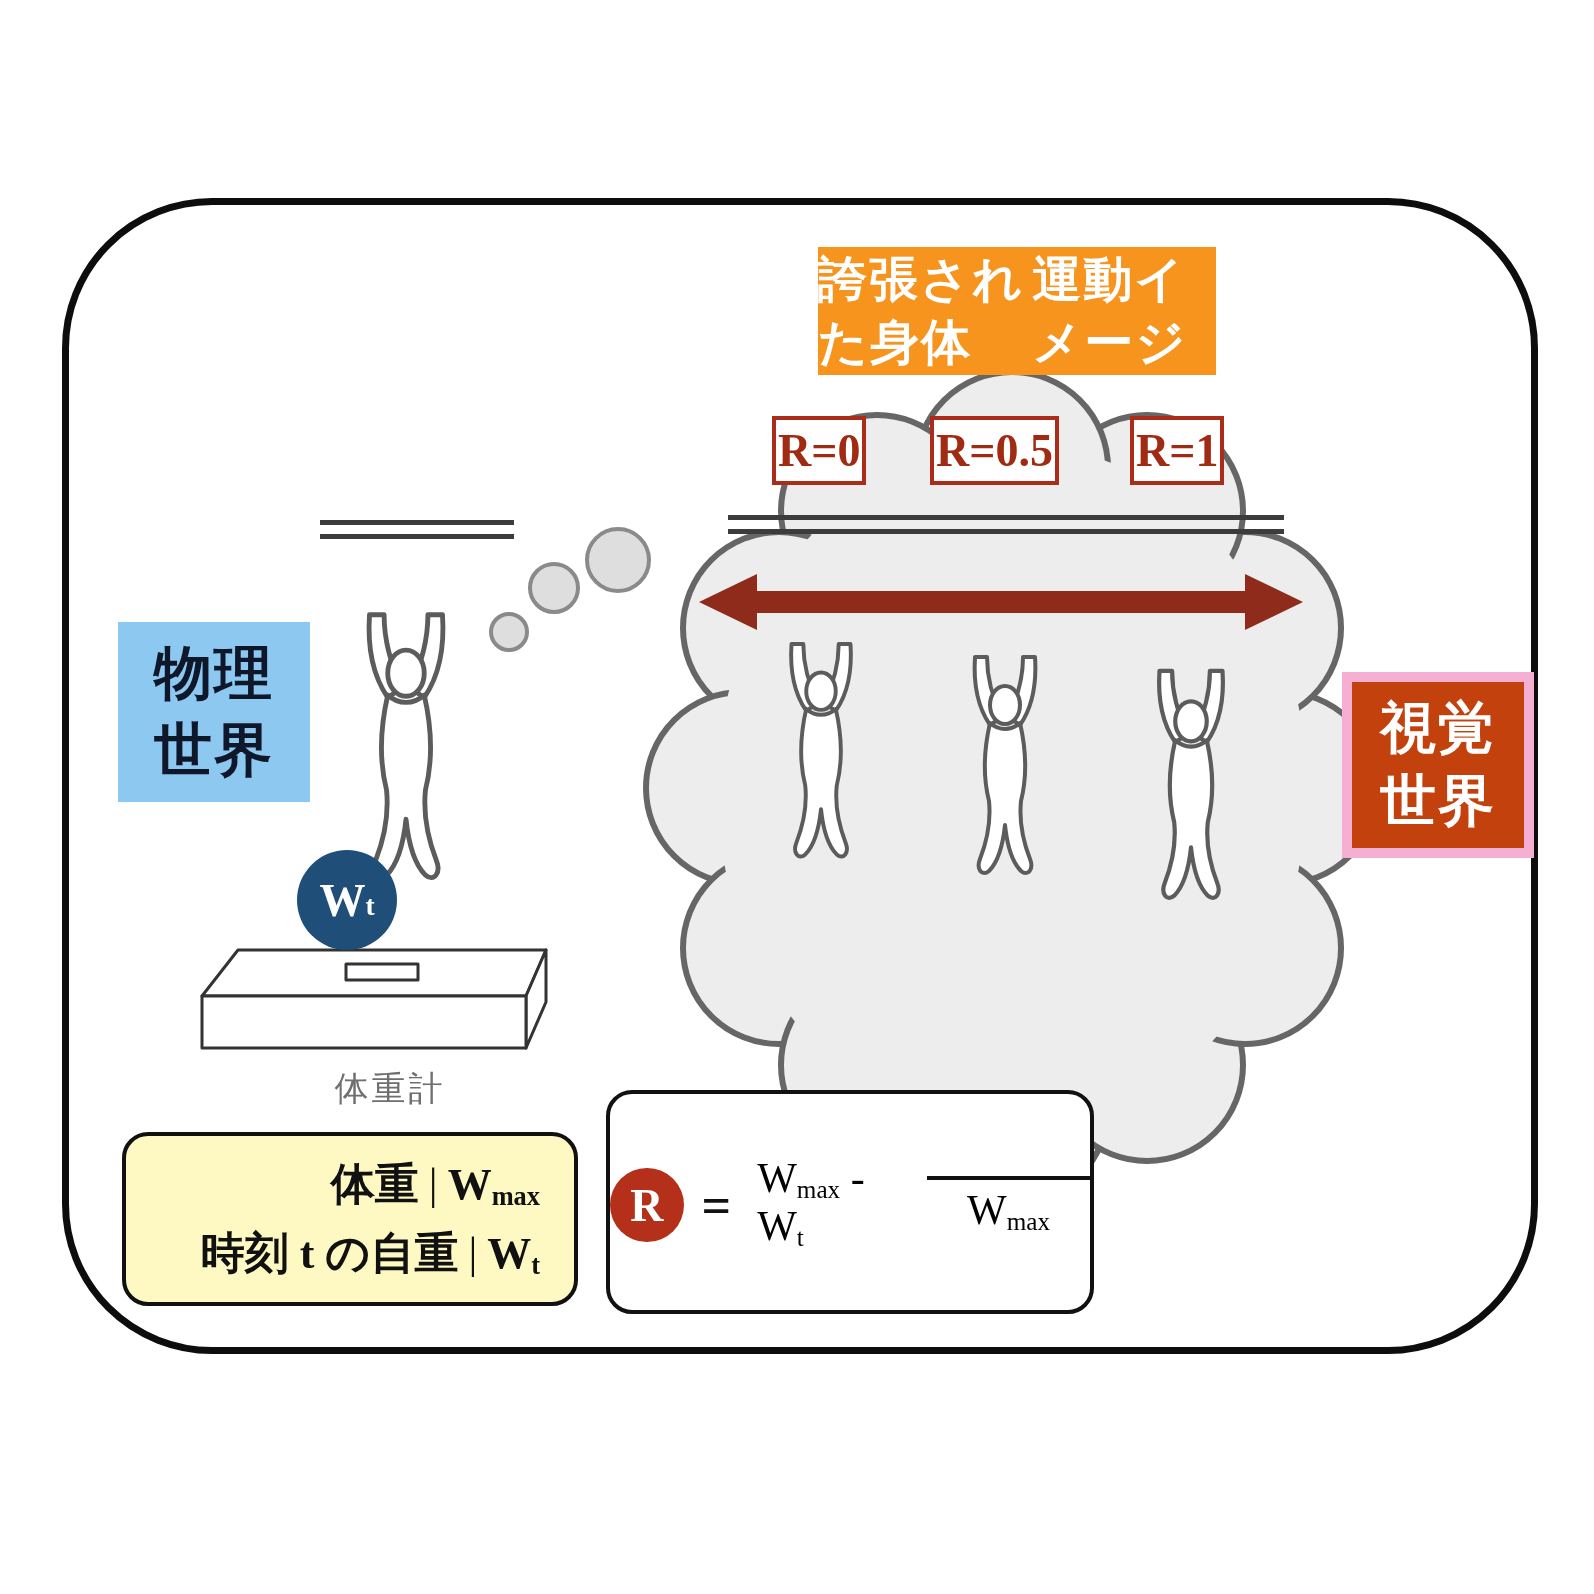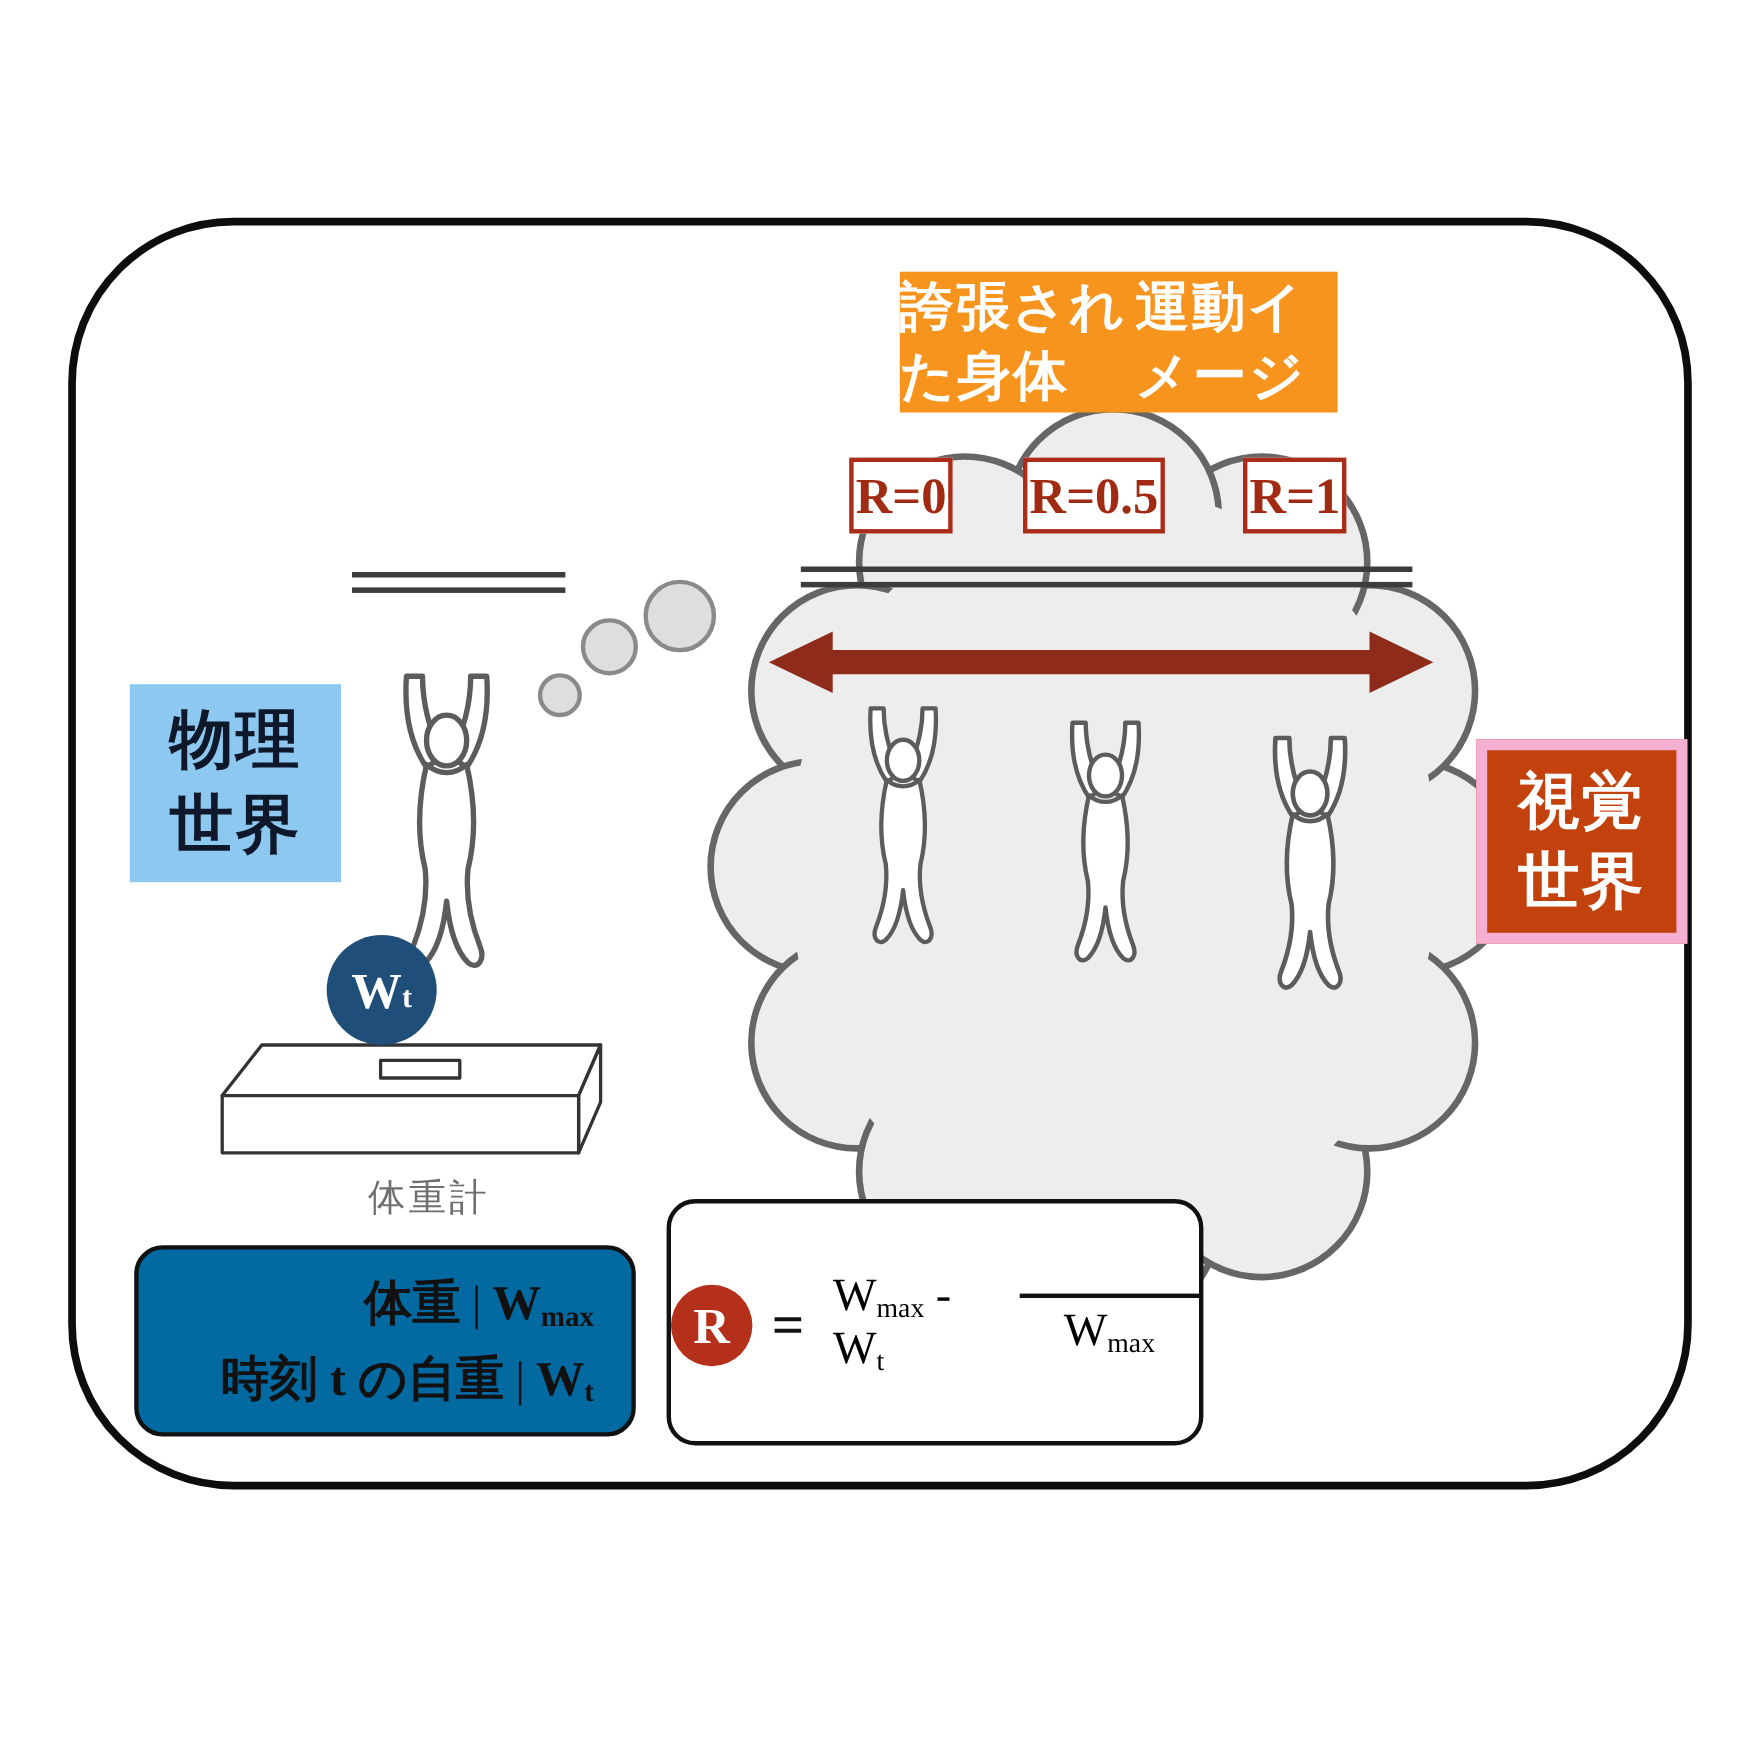--- a/index.html
+++ b/index.html
@@ -76,21 +76,21 @@
 
   
   .scale{left:196px;top:944px;width:368px;height:112px;z-index:5;}
   .scale-label{
     left:290px;top:1066px;width:200px;text-align:center;color:#6f6f6f;
     font-size:34px;z-index:6;letter-spacing:3px;
   }
 
   
   .legend-box{
-    left:122px;top:1132px;width:456px;height:174px;background:#0369a1;
+    left:122px;top:1132px;width:456px;height:174px;background:#fef9c3;
     border:4px solid #111111;border-radius:26px;z-index:7;
     display:flex;flex-direction:column;justify-content:center;gap:10px;
     padding-right:34px;box-sizing:border-box;
     font-family:"Liberation Serif", serif;font-weight:bold;font-size:44px;color:#111;
   }
   .legend-row{text-align:right;white-space:nowrap;}
   .legend-div{padding:0 10px;font-weight:normal;}
 
   
   .formula-box{

